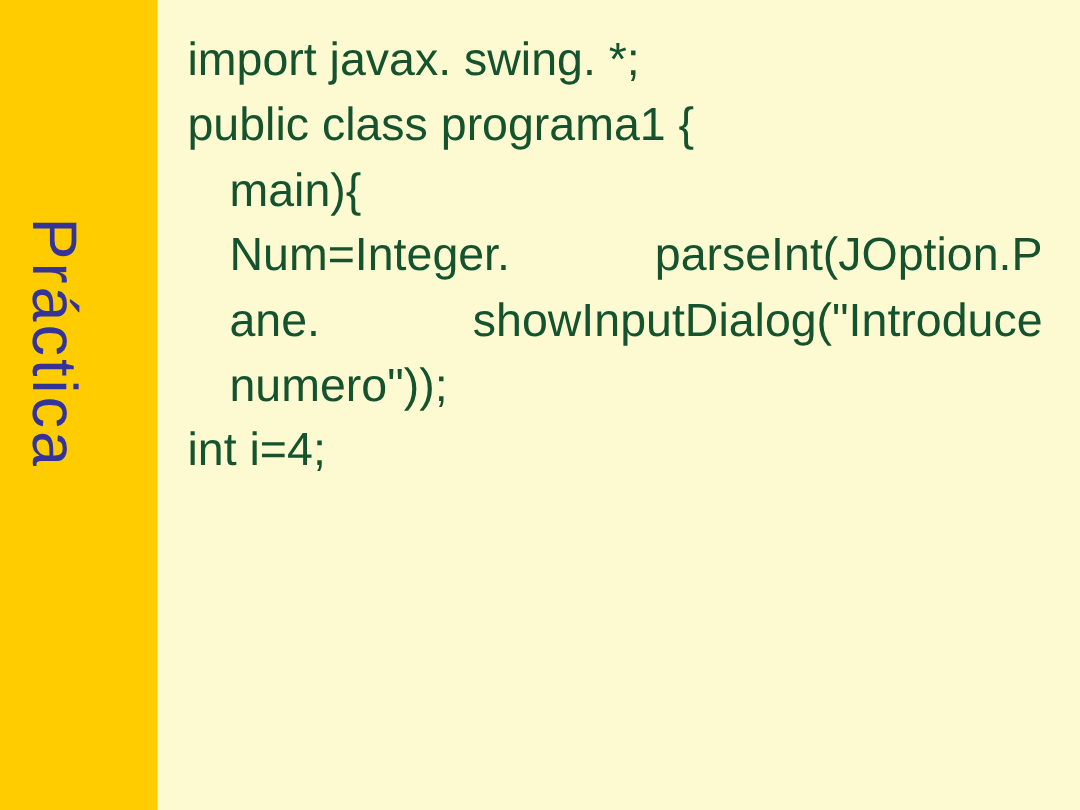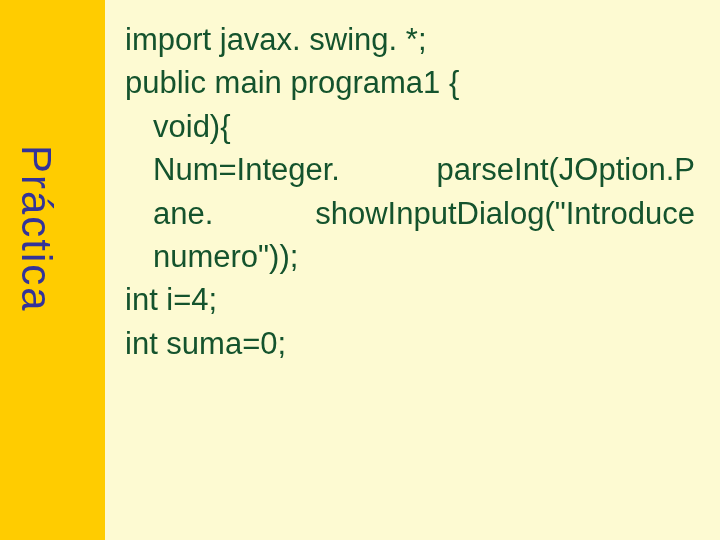--- a/index.html
+++ b/index.html
@@ -60,20 +60,19 @@
 </style>
 </head>
 <body>
 
 <div class="sidebar">
   <div class="sidebar-label">Práctica</div>
 </div>
 
 <div class="content">
   <div class="line">import javax. swing. *;</div>
-  <div class="line">public main programa1 {</div>
-  <div class="cont">void){</div>
+  <div class="line">public class programa1 {</div>
+  <div class="cont">main){</div>
   <div class="cont justify">Num=Integer. parseInt(JOption.P</div>
   <div class="cont justify">ane. showInputDialog("Introduce</div>
   <div class="cont">numero"));</div>
   <div class="line">int i=4;</div>
-  <div class="line">int suma=0;</div>
 </div>
 
 </body></html>

